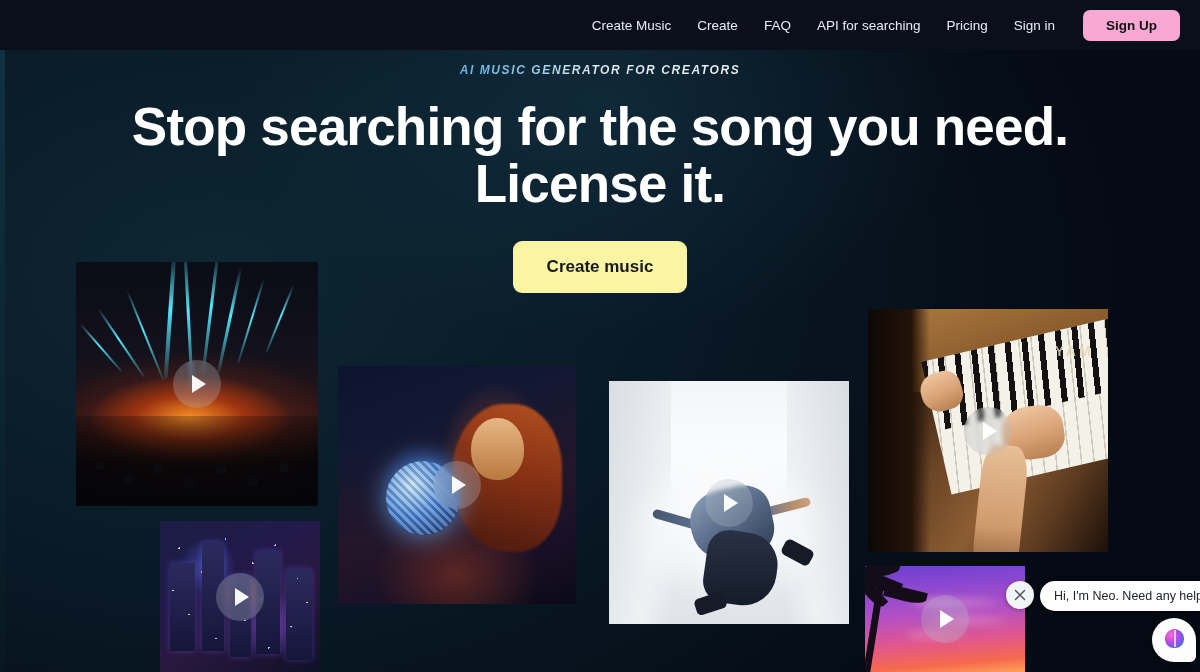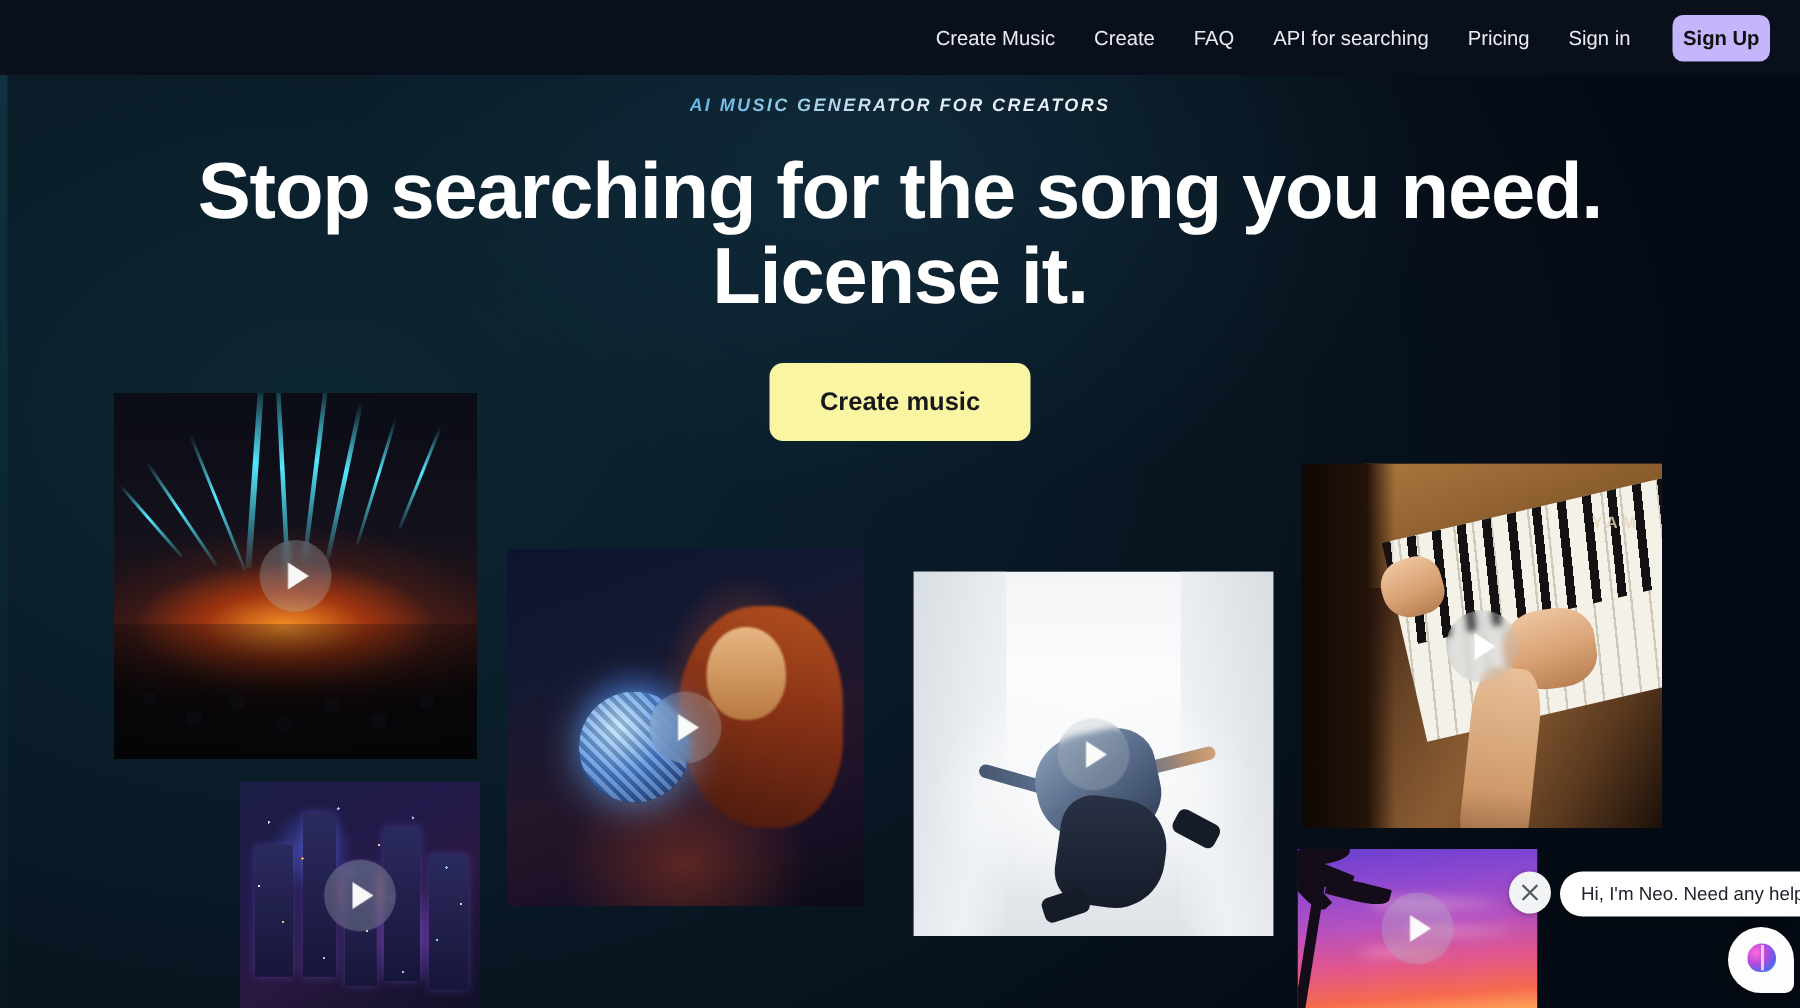--- a/index.html
+++ b/index.html
@@ -48,24 +48,24 @@
     font-size: 21px; font-weight: 700; letter-spacing: 1.4px;
     color:#f6f2b8;
     font-family:"Liberation Sans", sans-serif;
   }
   .nav { margin-left:auto; display:flex; align-items:center; gap:26px; }
   .nav-link {
     font-size: 13.5px; color:#e9edf2; text-decoration:none; white-space:nowrap;
     cursor:pointer;
   }
   .signup-btn {
-    background:#c4b5fd; color:#101010;
+    background:#f9a8d4; color:#101010;
     font-size:13.5px; font-weight:700;
     border:none; border-radius:7px;
-    padding:8px 7px; cursor:pointer; white-space:nowrap;
+    padding:8px 23px; cursor:pointer; white-space:nowrap;
     margin-left:2px;
   }
 
   
   .hero {
     position:absolute; left:0; top:50px; width:1200px;
     text-align:center; z-index:20; pointer-events:none;
   }
   .hero > * { pointer-events:auto; }
   .eyebrow {
@@ -273,21 +273,21 @@
   }
   .piano-arm {
     position:absolute; left:46%; top:56%; width:19%; height:48%;
     background: linear-gradient(180deg,#e8bf98 0%, #cf9a6c 70%, #a97murky 100%);
     background: linear-gradient(180deg,#e8bf98 0%, #cf9a6c 70%, #9c6c45 100%);
     border-radius: 30% 30% 14% 14%;
     transform: rotate(6deg);
   }
   .yamaha {
     position:absolute; right:6%; top:14%;
-    color:#e4d6b8; font-size:11px; letter-spacing:3px; font-weight:700;
+    color:#e4d6b8; font-size:14px; letter-spacing:3px; font-weight:700;
     opacity:.8;
   }
 
   
   .art-sunset {
     background: linear-gradient(175deg,#6a3fd0 0%, #8c48d0 22%, #b551c2 46%, #e0568f 68%, #f56a4d 88%, #ffa25a 100%);
   }
   .sunset-cloud {
     position:absolute;
     background: linear-gradient(90deg, rgba(255,190,220,.55), rgba(255,220,230,.18));

